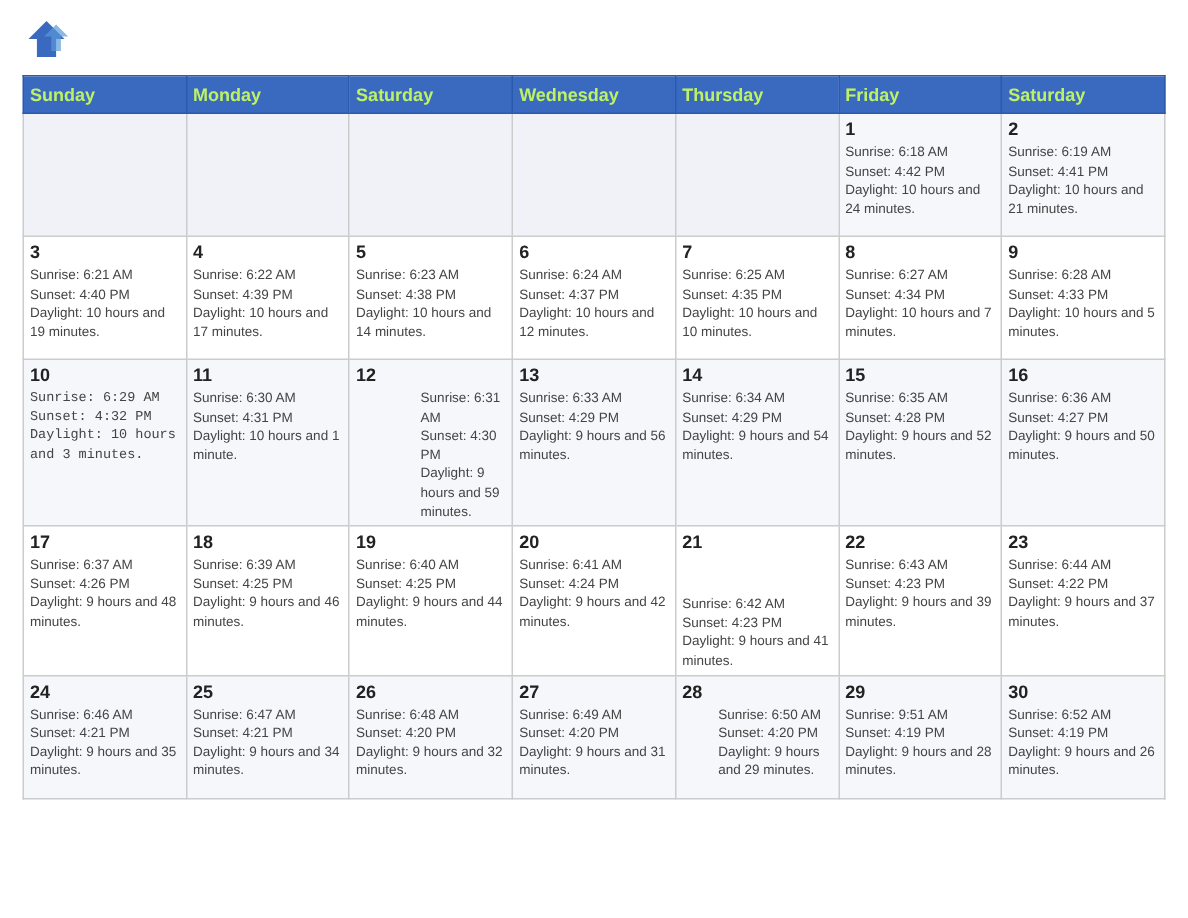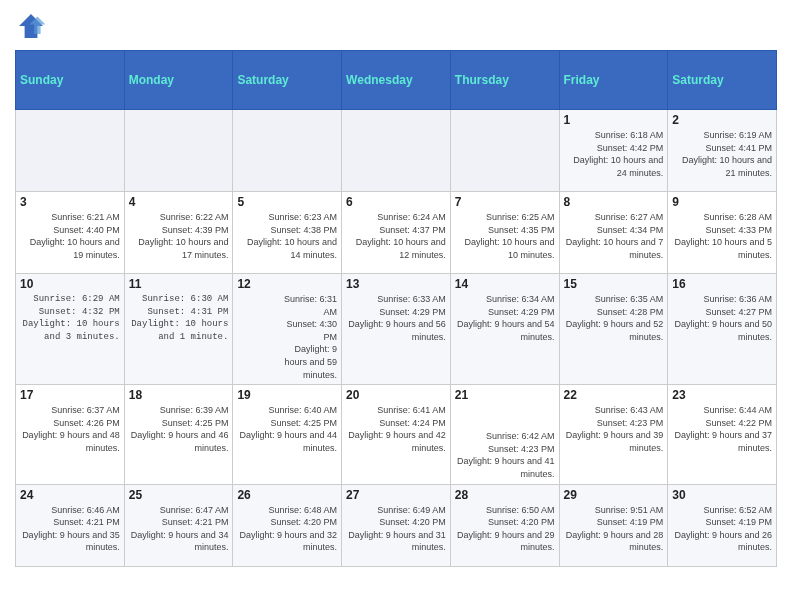--- a/index.html
+++ b/index.html
@@ -50,24 +50,24 @@
       font-size: 15px;
       color: #555;
     }
     table {
       width: 100%;
       border-collapse: collapse;
       table-layout: fixed;
     }
     thead th {
       background: #3a6abf;
-      color: #5eead4;
+      color: #bef264;
       font-size: 12px;
       font-weight: bold;
-      padding: 22px 4px;
+      padding: 5px 4px;
       text-align: left;
       border: 1px solid #2a5aaf;
     }
     tbody td {
       border: 1px solid #ccc;
       vertical-align: top;
       padding: 3px 4px;
       font-size: 9.5px;
       color: #333;
       height: 82px;
@@ -83,21 +83,20 @@
       font-size: 12px;
       font-weight: bold;
       color: #222;
       display: block;
       margin-bottom: 2px;
     }
     .day-info {
       font-size: 9px;
       color: #444;
       line-height: 1.4;
-      text-align: right;
     }
     .empty-cell {
       background: #f0f2f7 !important;
     }
   </style>
 </head>
 <body>
 
 <div class="page">
   <div class="header">
@@ -195,21 +194,21 @@
         </tr>
         <tr>
           <td>
             <span class="day-num">10</span>
             <div class="day-info" style="white-space: pre-line; font-family: Liberation Mono, monospace;">Sunrise: 6:29 AM
 Sunset: 4:32 PM
 Daylight: 10 hours and 3 minutes.</div>
           </td>
           <td>
             <span class="day-num">11</span>
-            <div class="day-info" style="white-space: pre-line; font-family: Liberation Mono, monospace;">Sunrise: 6:30 AM
+            <div class="day-info" style="white-space: pre-line;">Sunrise: 6:30 AM
 Sunset: 4:31 PM
 Daylight: 10 hours and 1 minute.</div>
           </td>
           <td>
             <span class="day-num">12</span>
             <div class="day-info" style="white-space: pre-line; margin-left: 43px;">Sunrise: 6:31 AM
 Sunset: 4:30 PM
 Daylight: 9 hours and 59 minutes.</div>
           </td>
           <td>
@@ -301,21 +300,21 @@
 Daylight: 9 hours and 32 minutes.</div>
           </td>
           <td>
             <span class="day-num">27</span>
             <div class="day-info" style="white-space: pre-line;">Sunrise: 6:49 AM
 Sunset: 4:20 PM
 Daylight: 9 hours and 31 minutes.</div>
           </td>
           <td>
             <span class="day-num">28</span>
-            <div class="day-info" style="white-space: pre-line;">Sunrise: 6:50 AM
+            <div class="day-info" style="white-space: pre-line; margin-left: 24px;">Sunrise: 6:50 AM
 Sunset: 4:20 PM
 Daylight: 9 hours and 29 minutes.</div>
           </td>
           <td>
             <span class="day-num">29</span>
             <div class="day-info" style="white-space: pre-line;">Sunrise: 9:51 AM
 Sunset: 4:19 PM
 Daylight: 9 hours and 28 minutes.</div>
           </td>
           <td>

